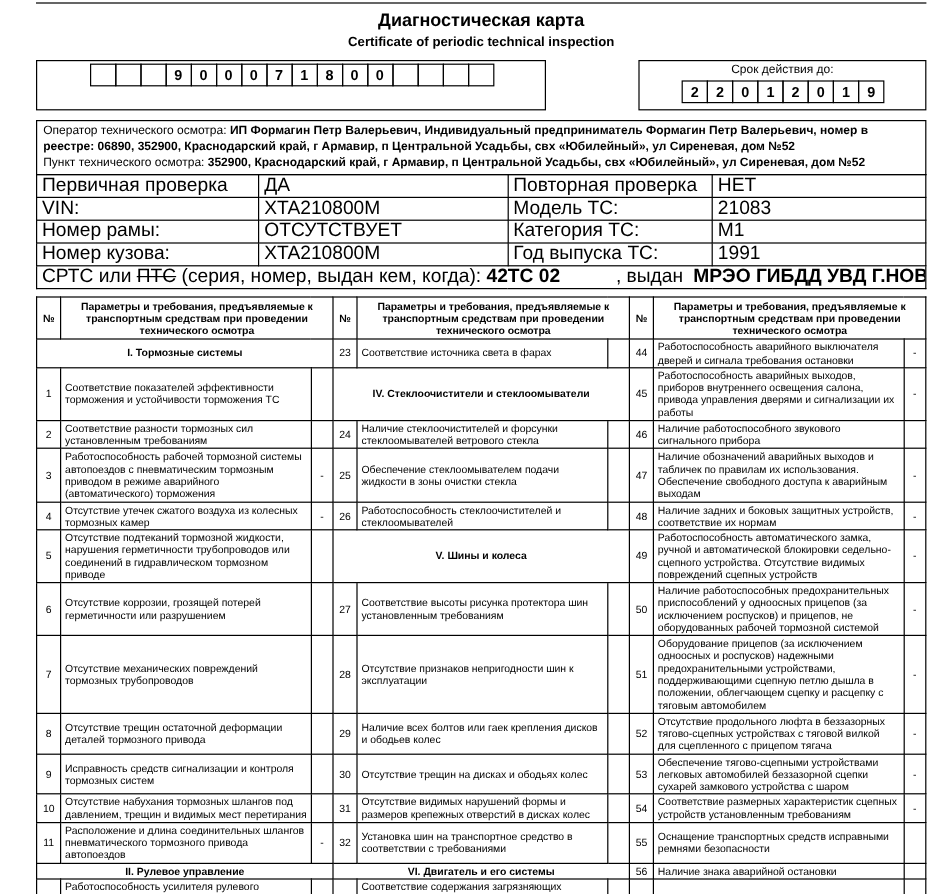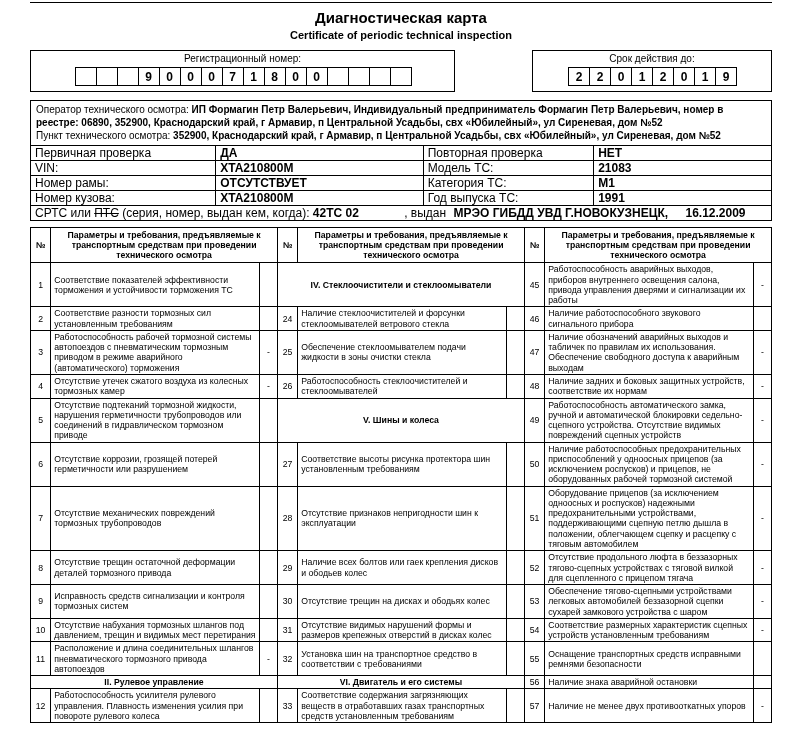--- a/index.html
+++ b/index.html
@@ -21,23 +21,23 @@
   .cells { display: flex; justify-content: center; }
   .digit-cell {
     width: 22px; height: 19px; border: 1px solid #000; margin-right: -1px;
     font-weight: bold; font-size: 12px;
     display: flex; align-items: center; justify-content: center;
   }
   .operator-box {
     border: 1px solid #000; font-size: 10px; padding: 2px 5px; line-height: 1.32;
   }
   .operator-box .val { font-weight: bold; }
-  .veh-table { width: 100%; border-collapse: collapse; font-size: 12px; margin-top: -1px; table-layout: fixed; }
+  .veh-table { width: 100%; border-collapse: collapse; font-size: 16px; margin-top: -1px; table-layout: fixed; }
   .veh-table td { border: 1px solid #000; padding: 0 4px; height: 14px; overflow: hidden; white-space: nowrap; }
-  .veh-value { font-weight: bold; }
+  .veh-value { font-weight: normal; }
   .doc-cell { white-space: nowrap; }
   .doc-cell .b { font-weight: bold; }
   .doc-cell .gap-lg { margin-left: 42px; }
   .doc-cell .gap-sm { margin-left: 4px; }
   .doc-cell .gap-md { margin-left: 14px; }
   .struck { text-decoration: line-through; }
   .cl-table {
     border-collapse: collapse; table-layout: fixed; width: 742px;
     margin-top: 6px; font-size: 8.7px; line-height: 1.18;
   }
@@ -51,21 +51,20 @@
 <body>
 
 <div class="page">
   <div class="top-rule"></div>
 
   <div class="title">Диагностическая карта</div>
   <div class="subtitle">Certificate of periodic technical inspection</div>
 
   <div class="boxes-row">
     <div class="num-box reg">
-      <div class="num-label">Регистрационный номер:</div>
       <div class="cells">
           <span class="digit-cell"></span>
           <span class="digit-cell"></span>
           <span class="digit-cell"></span>
           <span class="digit-cell">9</span>
           <span class="digit-cell">0</span>
           <span class="digit-cell">0</span>
           <span class="digit-cell">0</span>
           <span class="digit-cell">7</span>
           <span class="digit-cell">1</span>
@@ -165,20 +164,29 @@
         <th>№</th>
         <th colspan="2">Параметры и требования, предъявляемые к транспортным средствам при проведении технического осмотра</th>
         <th>№</th>
         <th colspan="2">Параметры и требования, предъявляемые к транспортным средствам при проведении технического осмотра</th>
         <th>№</th>
         <th colspan="2">Параметры и требования, предъявляемые к транспортным средствам при проведении технического осмотра</th>
       </tr>
     </thead>
     <tbody>
         <tr>
+          <td colspan="3" class="section-cell">I. Тормозные системы</td>
+          <td class="no-cell">23</td>
+          <td class="text-cell">Соответствие источника света в фарах</td>
+          <td class="val-cell"></td>
+          <td class="no-cell">44</td>
+          <td class="text-cell">Работоспособность аварийного выключателя дверей и сигнала требования остановки</td>
+          <td class="val-cell">-</td>
+        </tr>
+        <tr>
           <td class="no-cell">1</td>
           <td class="text-cell">Соответствие показателей эффективности торможения и устойчивости торможения ТС</td>
           <td class="val-cell"></td>
           <td colspan="3" class="section-cell">IV. Стеклоочистители и стеклоомыватели</td>
           <td class="no-cell">45</td>
           <td class="text-cell">Работоспособность аварийных выходов, приборов внутреннего освещения салона, привода управления дверями и сигнализации их работы</td>
           <td class="val-cell">-</td>
         </tr>
         <tr>
           <td class="no-cell">2</td>

